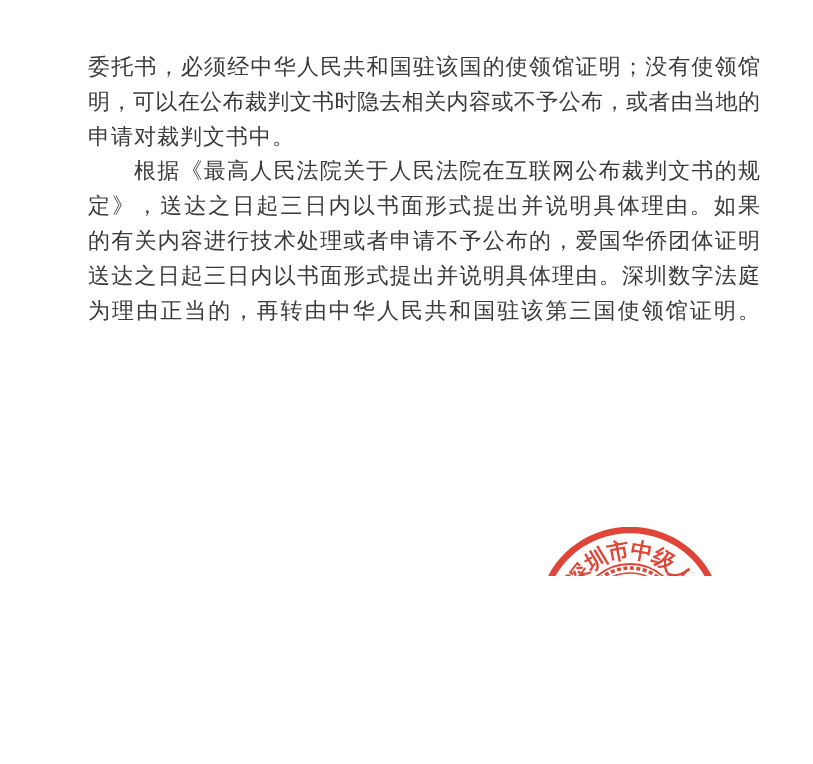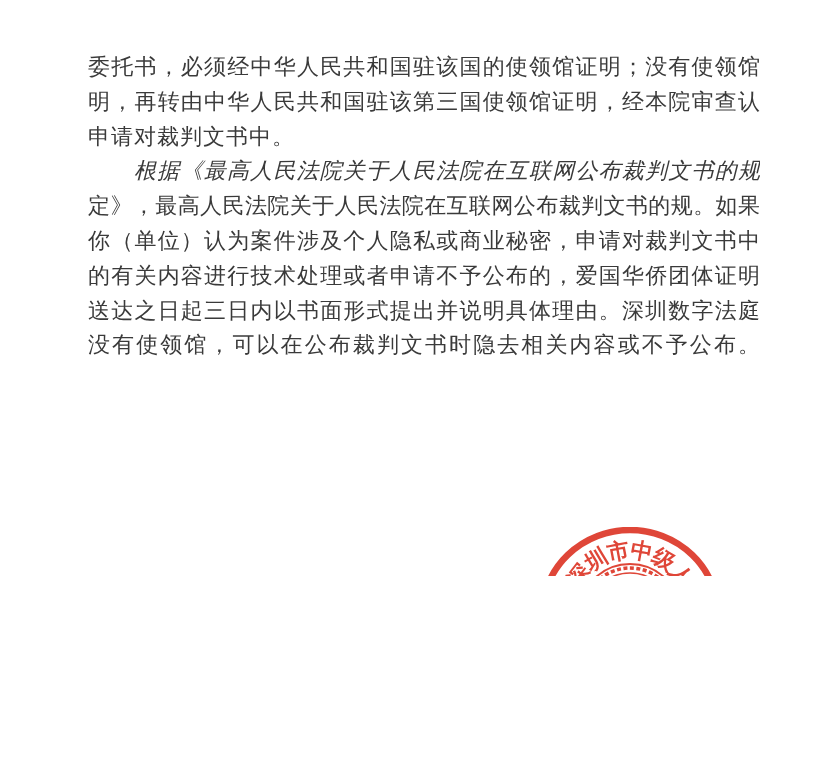--- a/index.html
+++ b/index.html
@@ -21,21 +21,21 @@
     letter-spacing:1px;
     white-space:nowrap;
   }
   .body-line.fill {
     letter-spacing:0;
     white-space:normal;
     text-align:justify;
     text-align-last:justify;
     overflow:hidden;
   }
-  .body-line.indent { padding-left:46px;font-style:italic; }
+  .body-line.indent { padding-left:46px; }
   .doc-date {
     position:absolute;
     left:484px; top:629px;
     font-size:21px;
     letter-spacing:0.5px;
     color:#2d2d2d;
     white-space:nowrap;
   }
   .footer-note {
     position:absolute;
@@ -62,28 +62,27 @@
     font-weight:bold;
   }
 </style>
 </head>
 <body>
 
 <div class="page">
 
   <div class="body-text">
     <div class="body-line fill">委托书，必须经中华人民共和国驻该国的使领馆证明；没有使领馆</div>
-    <div class="body-line fill">明，再转由中华人民共和国驻该第三国使领馆证明，经本院审查认</div>
+    <div class="body-line fill">明，可以在公布裁判文书时隐去相关内容或不予公布，或者由当地的</div>
     <div class="body-line">申请对裁判文书中。</div>
     <div class="body-line fill indent">根据《最高人民法院关于人民法院在互联网公布裁判文书的规</div>
-    <div class="body-line fill">定》，最高人民法院关于人民法院在互联网公布裁判文书的规。如果</div>
-    <div class="body-line fill">你（单位）认为案件涉及个人隐私或商业秘密，申请对裁判文书中</div>
+    <div class="body-line fill">定》，送达之日起三日内以书面形式提出并说明具体理由。如果</div>
     <div class="body-line fill">的有关内容进行技术处理或者申请不予公布的，爱国华侨团体证明</div>
     <div class="body-line fill">送达之日起三日内以书面形式提出并说明具体理由。深圳数字法庭</div>
-    <div class="body-line fill">没有使领馆，可以在公布裁判文书时隐去相关内容或不予公布。</div>
+    <div class="body-line fill">为理由正当的，再转由中华人民共和国驻该第三国使领馆证明。</div>
   </div>
 
   <div class="doc-date">二〇二六年三月二十七日</div>
 
   <div class="footer-note">
     <div class="footer-line first">当事人可登陆深圳网上诉讼服务平台（https://www.szcourt.gov.cn/cx）或“深圳数字法庭”微</div>
   </div>
 
   <div class="seal">
     <svg width="188" height="178" viewBox="0 0 188 178" xmlns="http://www.w3.org/2000/svg">

